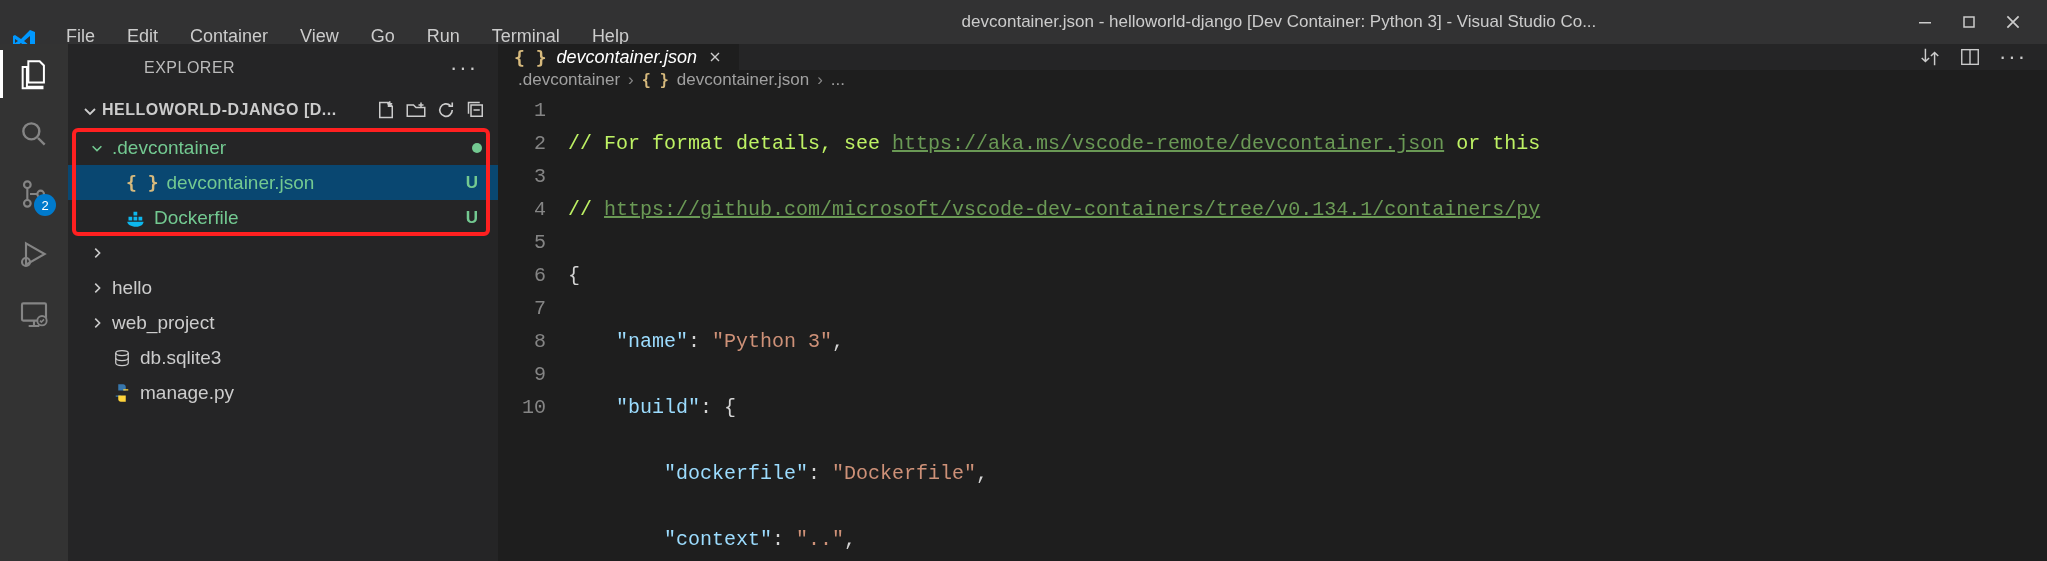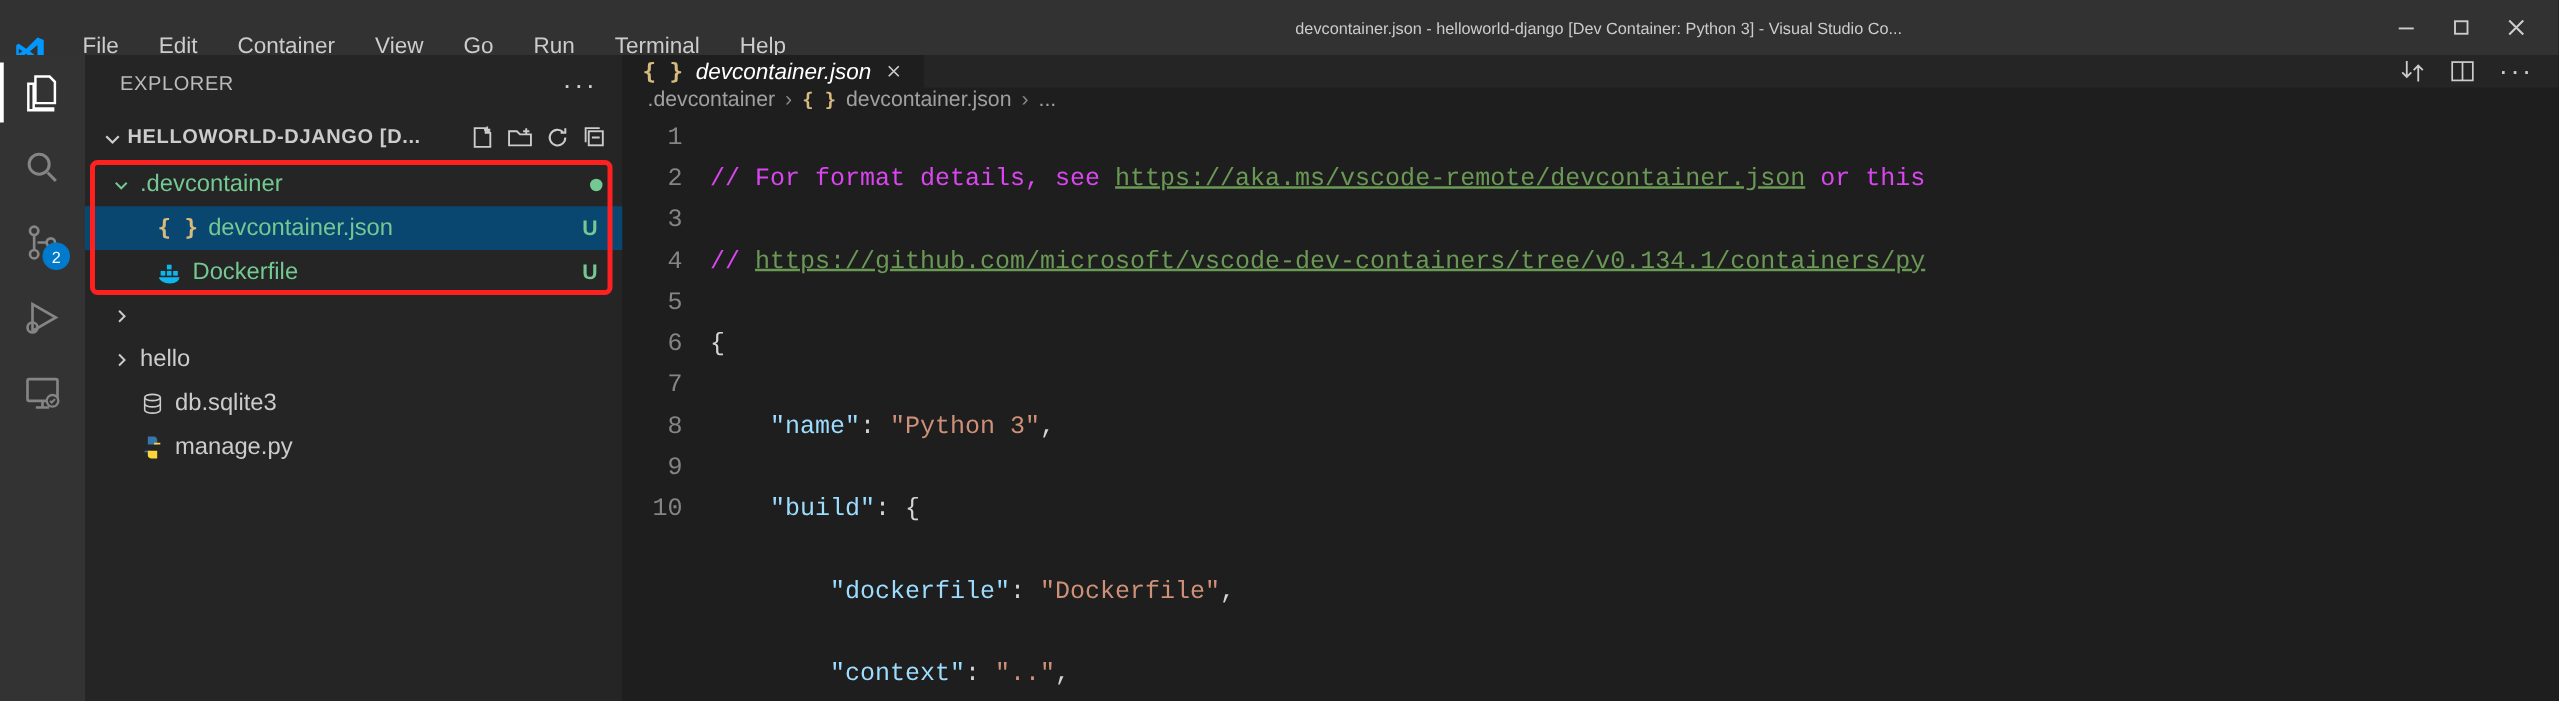--- a/index.html
+++ b/index.html
@@ -28,21 +28,21 @@
 .menu-item {
   padding: 6px 14px;
   color: #cccccc;
   font-size: 18px;
   cursor: pointer;
 }
 .titlebar-center {
   flex: 1;
   text-align: center;
   color: #cccccc;
-  font-size: 13px;
+  font-size: 17px;
   overflow: hidden;
   white-space: nowrap;
   text-overflow: ellipsis;
 }
 .titlebar-right { display: flex; align-items: center; gap: 24px; padding-right: 16px; }
 .win-btn { width: 20px; height: 20px; display: flex; align-items: center; justify-content: center; cursor: pointer; }
 .main { display: flex; height: calc(100% - 44px); }
 .activitybar {
   width: 68px;
   background: #333333;
@@ -80,20 +80,21 @@
   background: #252526;
   display: flex;
   flex-direction: column;
 }
 .sidebar-header {
   height: 48px;
   display: flex;
   align-items: center;
   justify-content: space-between;
   padding: 0 20px 0 28px;
+  margin-left: 48px;
 }
 .sidebar-title {
   color: #bbbbbb;
   font-size: 16px;
   letter-spacing: 0.5px;
 }
 .project-header {
   height: 36px;
   display: flex;
   align-items: center;
@@ -191,21 +192,21 @@
   padding-right: 22px;
   padding-top: 4px;
 }
 .code {
   flex: 1;
   padding-top: 4px;
   white-space: pre;
   color: #d4d4d4;
   overflow: hidden;
 }
-.tok-comment { color: #d946ef; }
+.tok-comment { color: #bef264; }
 .tok-link { color: #6a9955; text-decoration: underline; text-align: center; }
 .tok-punct { color: #d4d4d4; }
 .tok-key { color: #9cdcfe; }
 .tok-string { color: #ce9178; }
 svg { display: block; }
 .file-icon { width: 20px; height: 20px; flex-shrink: 0; }
 .braces-icon { color: #d7ba7d; font-family: monospace; font-size: 18px; font-weight: 600; }
 </style>
 </head>
 <body>
@@ -347,20 +348,26 @@
             <path d="M6 3l5 5-5 5" stroke="#ccc" stroke-width="1.8" fill="none"></path>
           </svg>
       </div>
       <div class="tree-item">
         <svg width="14" height="14" viewBox="0 0 16 16">
             <path d="M6 3l5 5-5 5" stroke="#ccc" stroke-width="1.8" fill="none"></path>
           </svg>
         <span class="label">hello</span>
       </div>
       <div class="tree-item">
+        <svg width="14" height="14" viewBox="0 0 16 16">
+            <path d="M6 3l5 5-5 5" stroke="#ccc" stroke-width="1.8" fill="none"></path>
+          </svg>
+        <span class="label">web_project</span>
+      </div>
+      <div class="tree-item">
         <span style="width:14px;"></span>
         <svg class="file-icon" viewBox="0 0 16 16">
             <ellipse cx="8" cy="4" rx="5" ry="2" stroke="#ccc" stroke-width="1" fill="none"></ellipse>
             <path d="M3 4v8c0 1.1 2.2 2 5 2s5-.9 5-2V4" stroke="#ccc" stroke-width="1" fill="none"></path>
             <path d="M3 8c0 1.1 2.2 2 5 2s5-.9 5-2" stroke="#ccc" stroke-width="1" fill="none"></path>
           </svg>
         <span class="label">db.sqlite3</span>
       </div>
       <div class="tree-item">
         <span style="width:14px;"></span>

